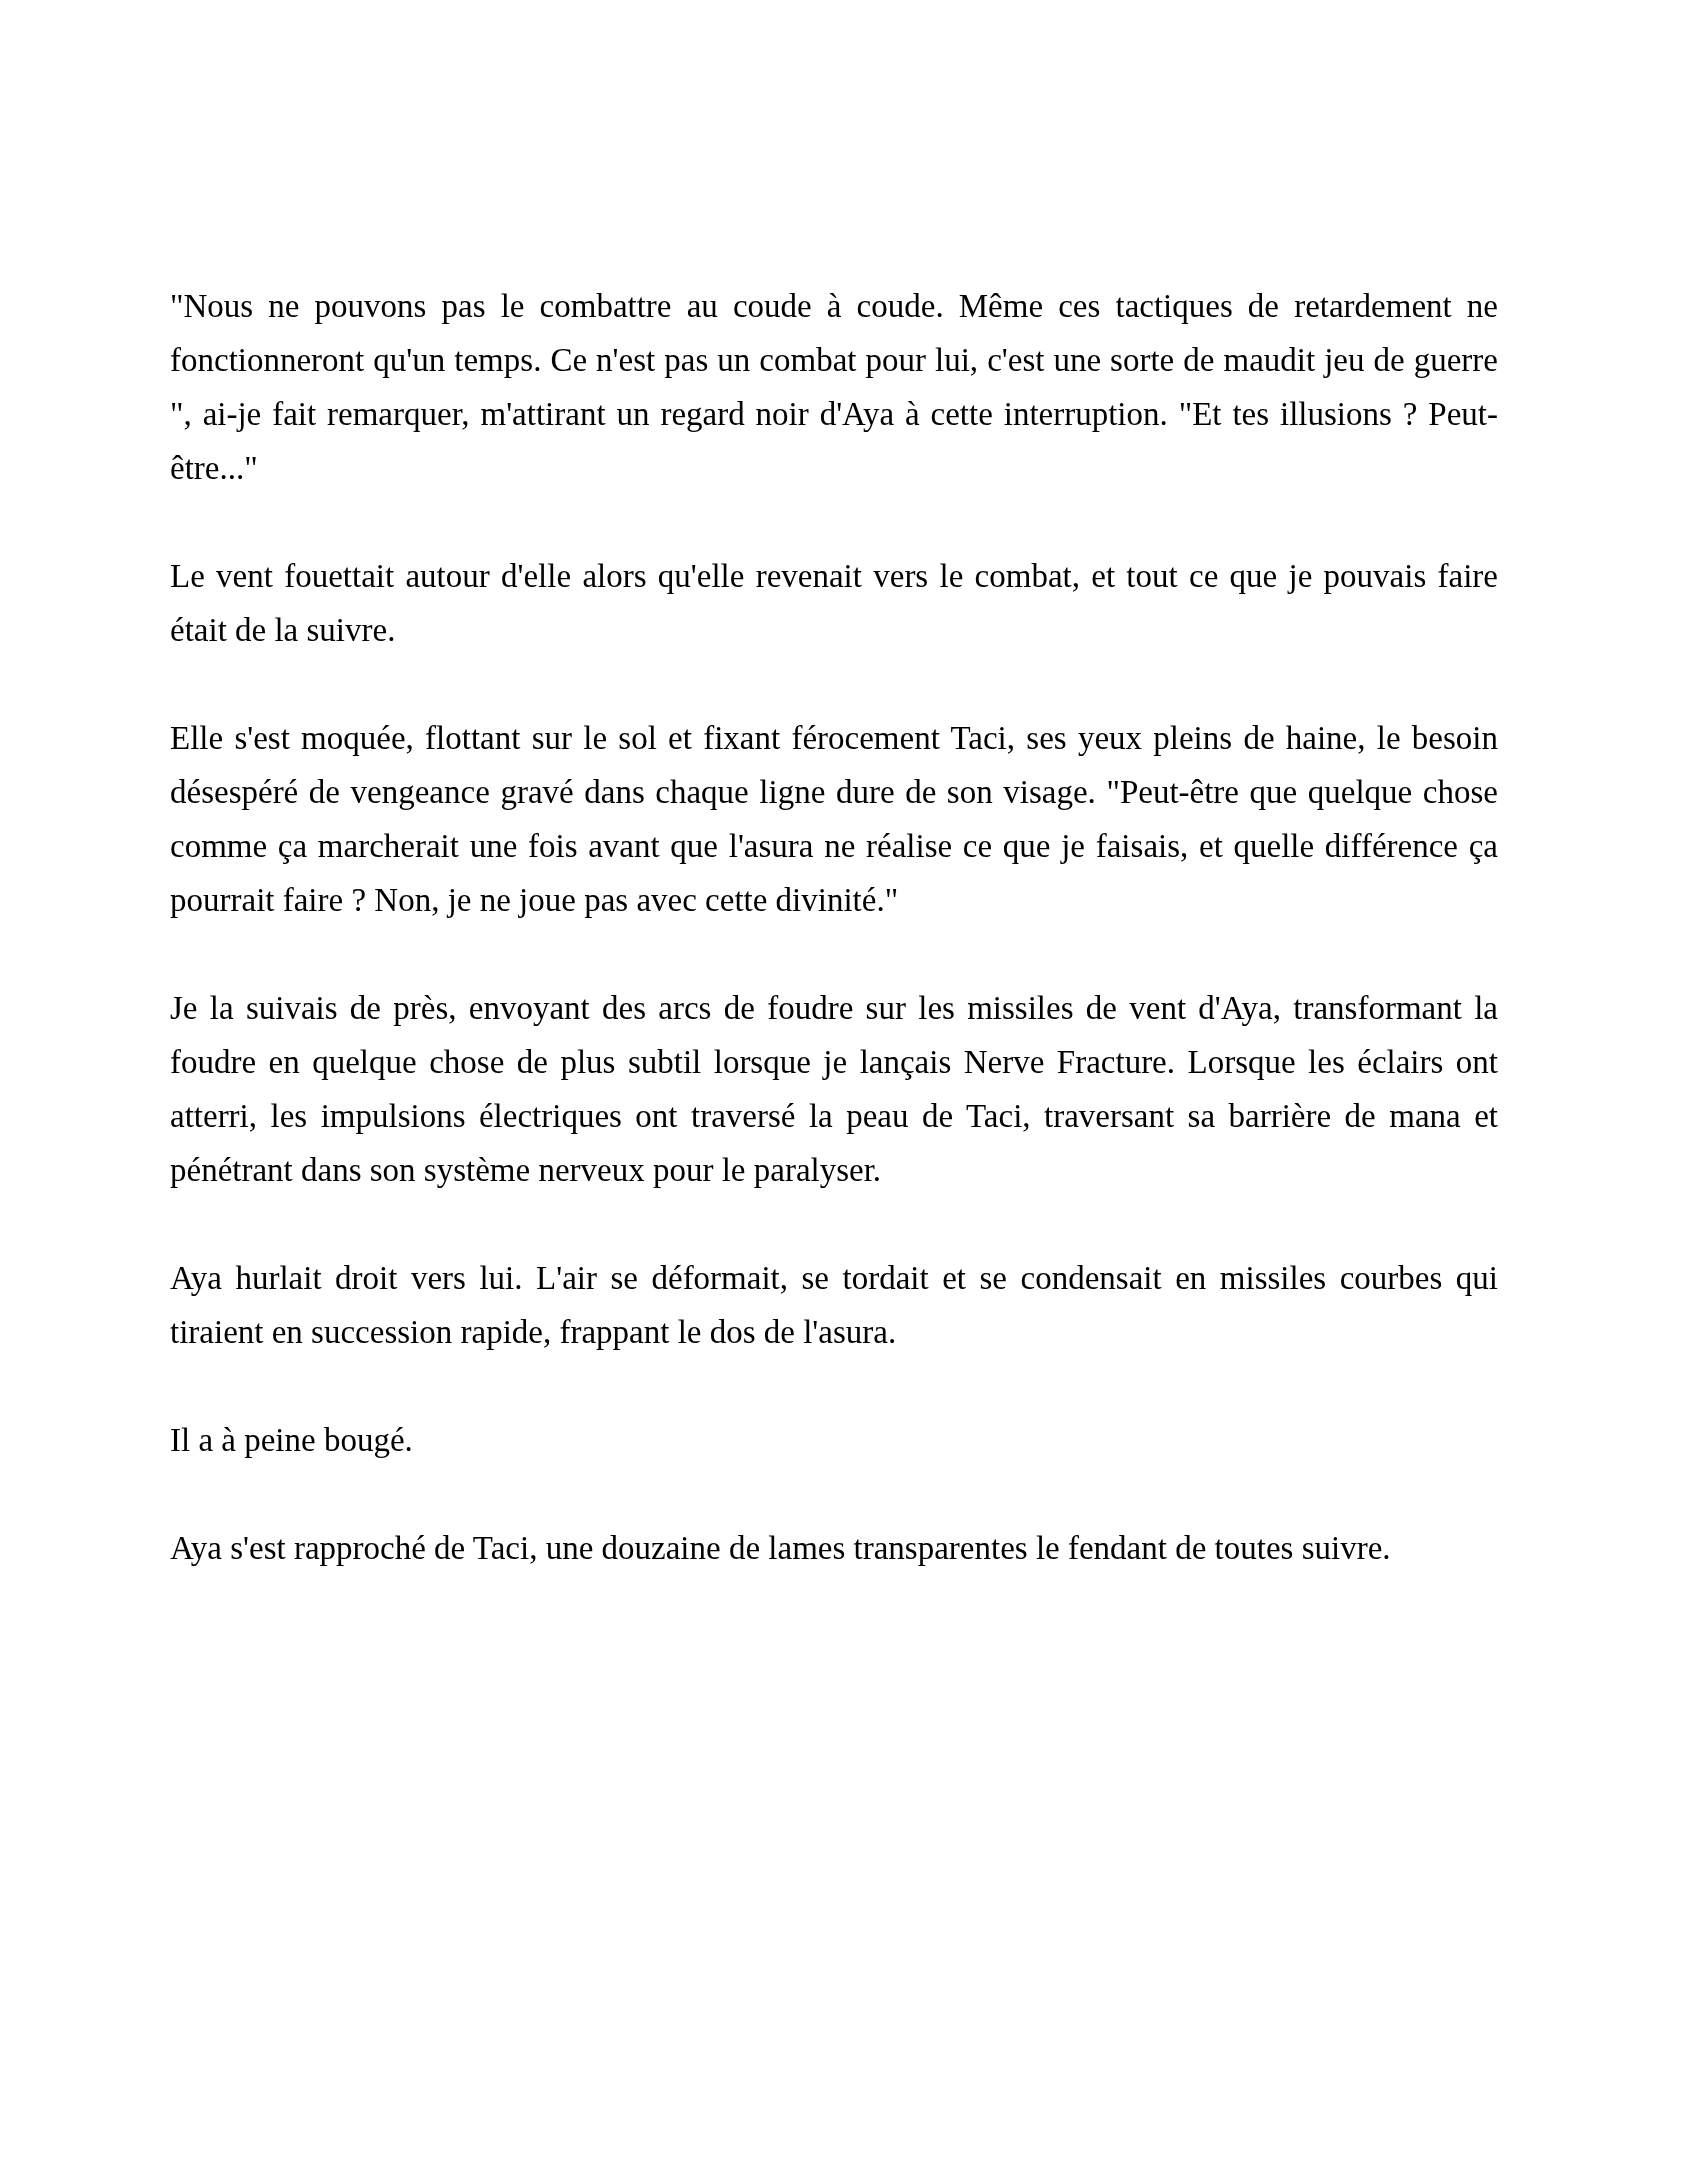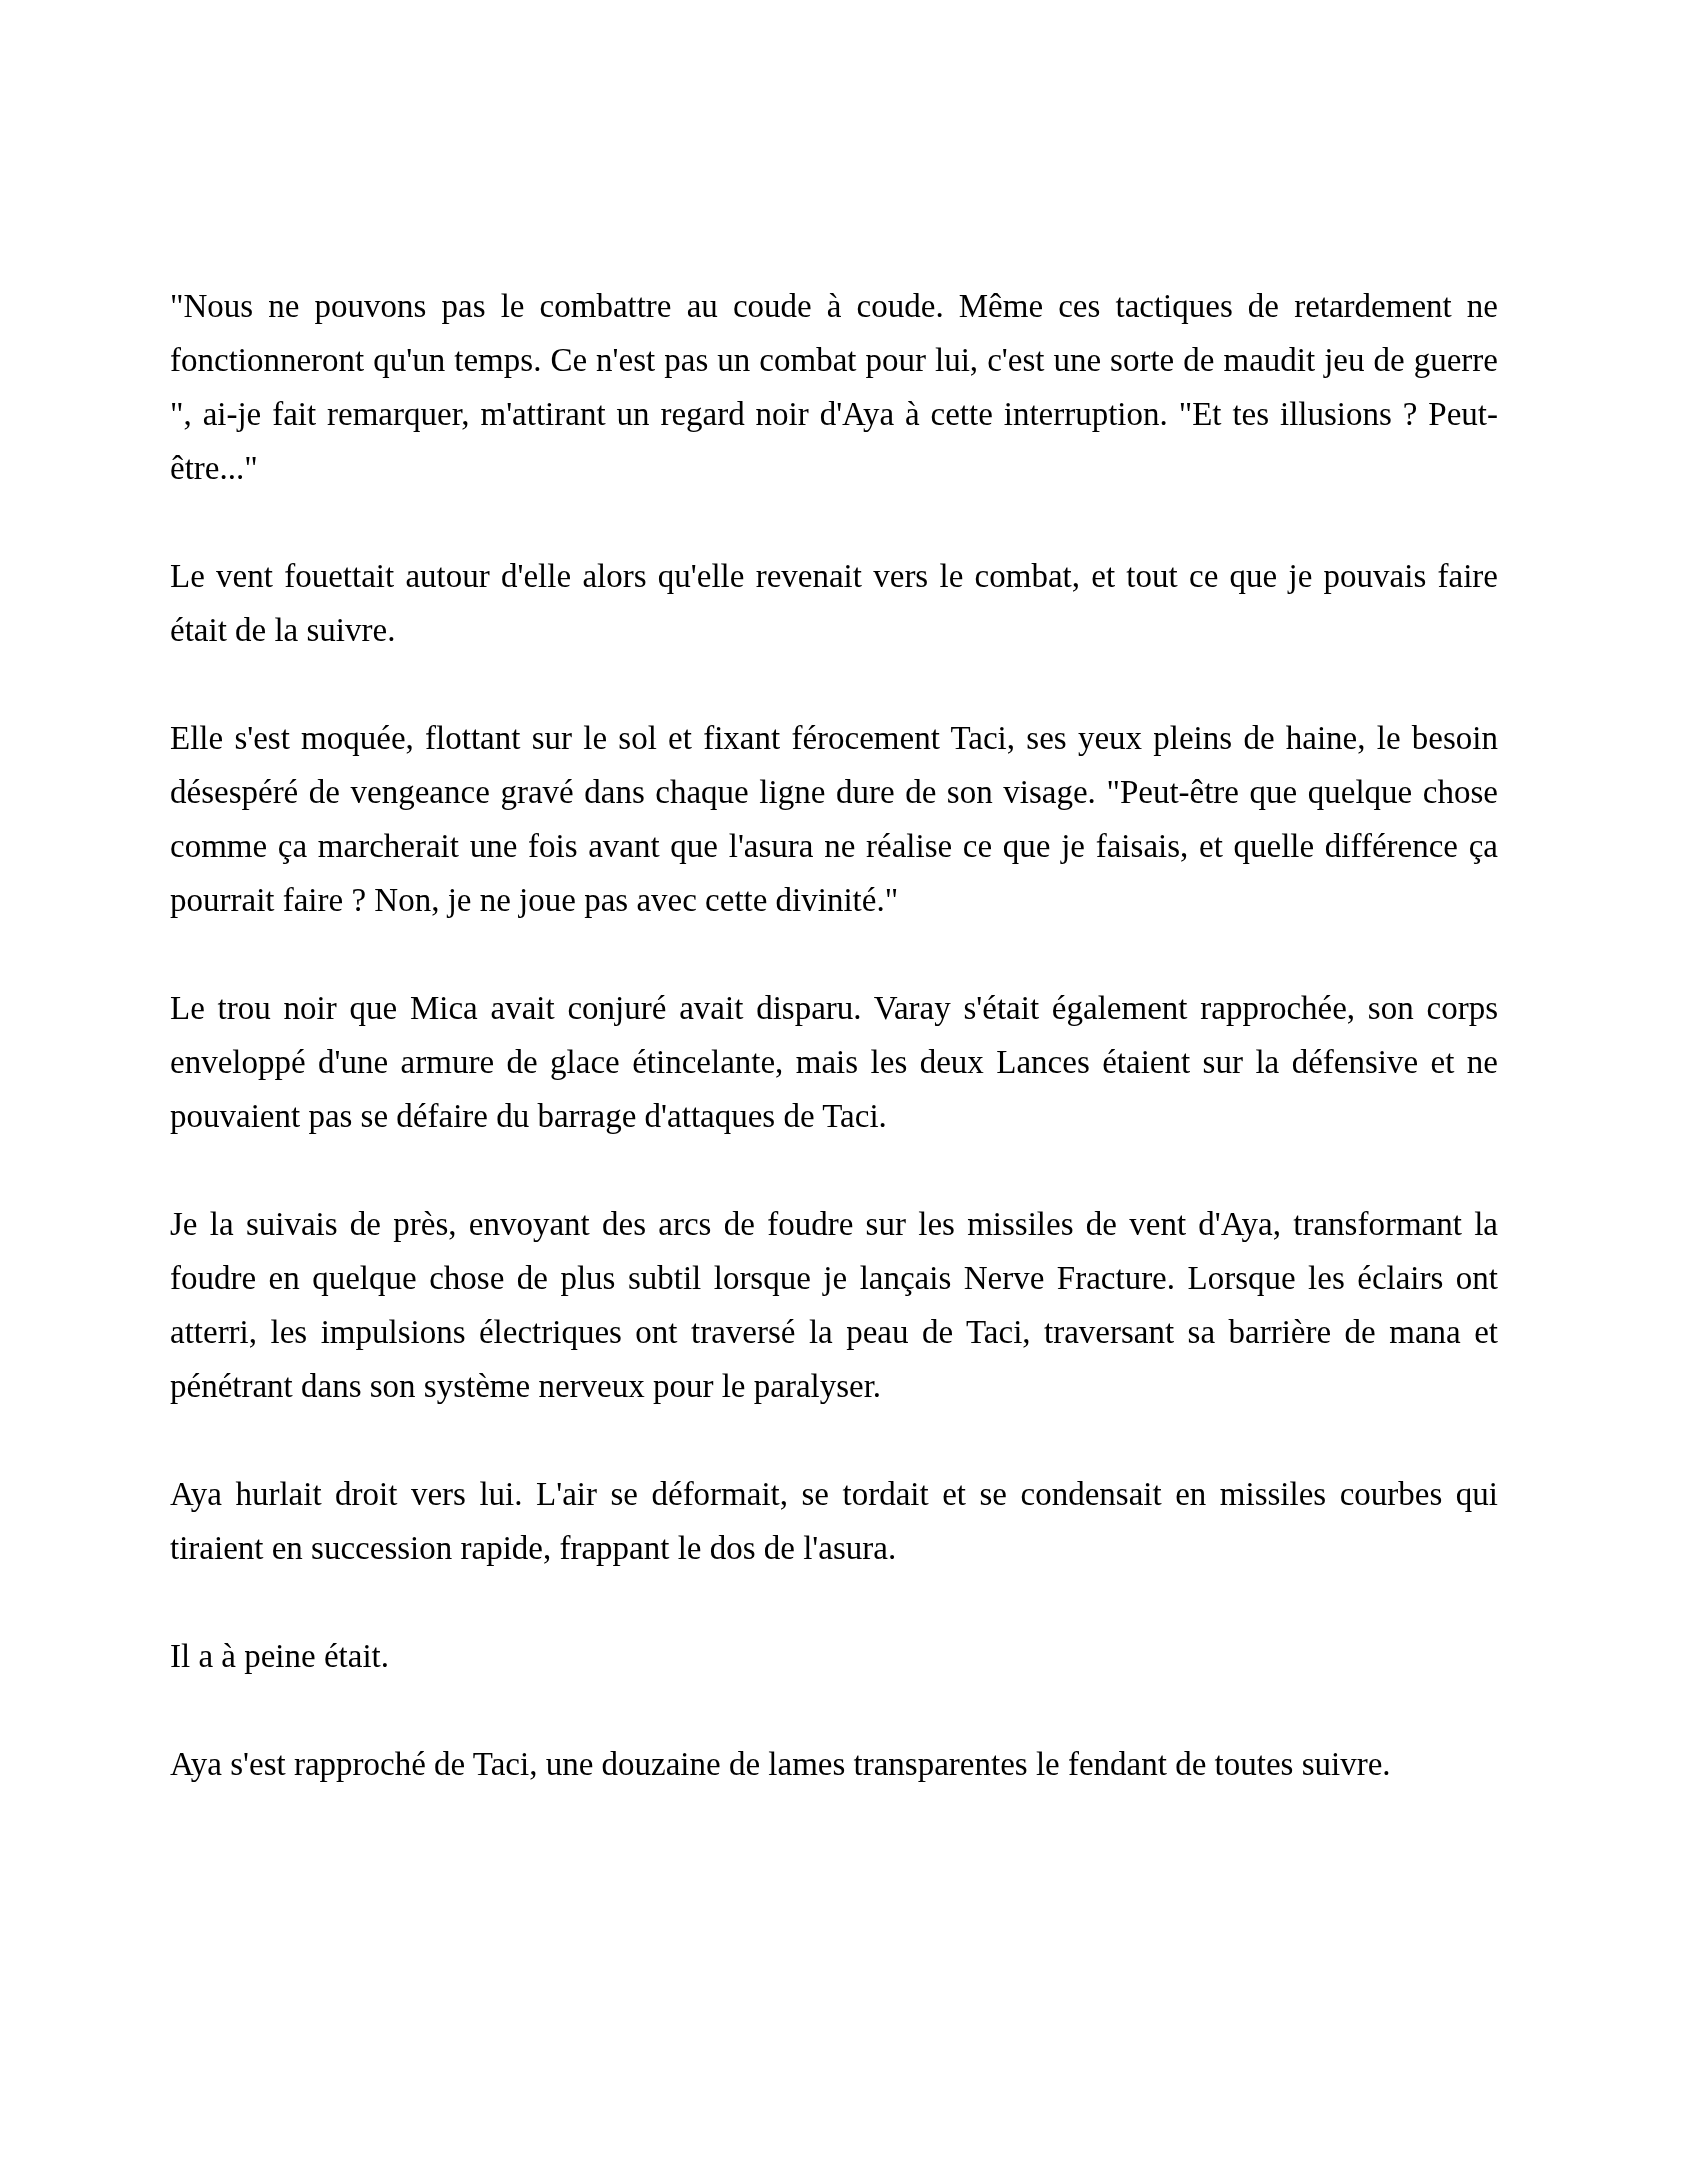--- a/index.html
+++ b/index.html
@@ -39,20 +39,19 @@
   }
 </style>
 </head>
 <body>
 
 <main class="page">
   <section class="page-text">
     <p class="para">"Nous ne pouvons pas le combattre au coude à coude. Même ces tactiques de retardement ne fonctionneront qu'un temps. Ce n'est pas un combat pour lui, c'est une sorte de maudit jeu de guerre ", ai-je fait remarquer, m'attirant un regard noir d'Aya à cette interruption. "Et tes illusions ? Peut-être..."</p>
     <p class="para">Le vent fouettait autour d'elle alors qu'elle revenait vers le combat, et tout ce que je pouvais faire était de la suivre.</p>
     <p class="para">Elle s'est moquée, flottant sur le sol et fixant férocement Taci, ses yeux pleins de haine, le besoin désespéré de vengeance gravé dans chaque ligne dure de son visage. "Peut-être que quelque chose comme ça marcherait une fois avant que l'asura ne réalise ce que je faisais, et quelle différence ça pourrait faire ? Non, je ne joue pas avec cette divinité."</p>
-    <p class="para">Le trou noir que Mica avait conjuré avait disparu. Varay s'était également rapprochée, son corps enveloppé d'une armure de glace étincelante, mais les deux Lances étaient sur la défensive et ne pouvaient pas se défaire du barrage d'attaques de Taci.</p>
     <p class="para">Je la suivais de près, envoyant des arcs de foudre sur les missiles de vent d'Aya, transformant la foudre en quelque chose de plus subtil lorsque je lançais Nerve Fracture. Lorsque les éclairs ont atterri, les impulsions électriques ont traversé la peau de Taci, traversant sa barrière de mana et pénétrant dans son système nerveux pour le paralyser.</p>
     <p class="para">Aya hurlait droit vers lui. L'air se déformait, se tordait et se condensait en missiles courbes qui tiraient en succession rapide, frappant le dos de l'asura.</p>
-    <p class="para">Il a à peine était.</p>
+    <p class="para">Il a à peine bougé.</p>
     <p class="para">Aya s'est rapproché de Taci, une douzaine de lames transparentes le fendant de toutes suivre.</p>
   </section>
 </main>
 
 
 </body></html>

